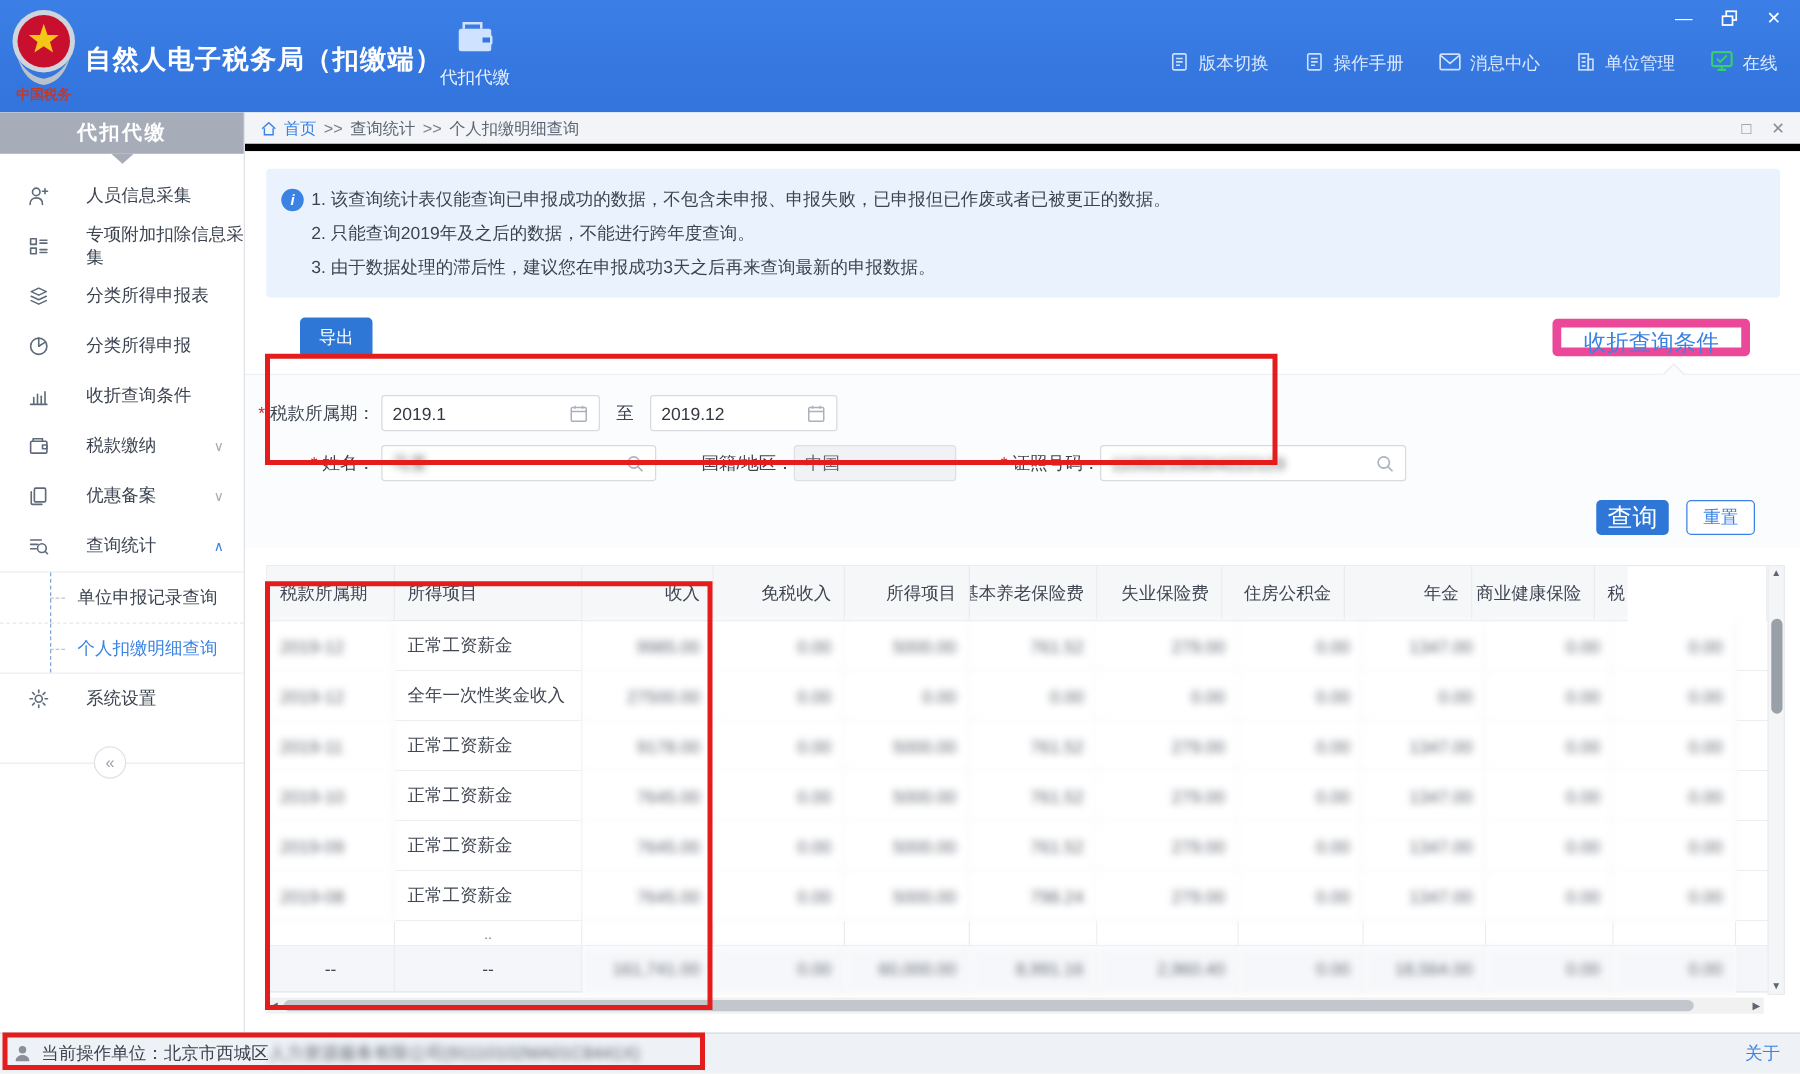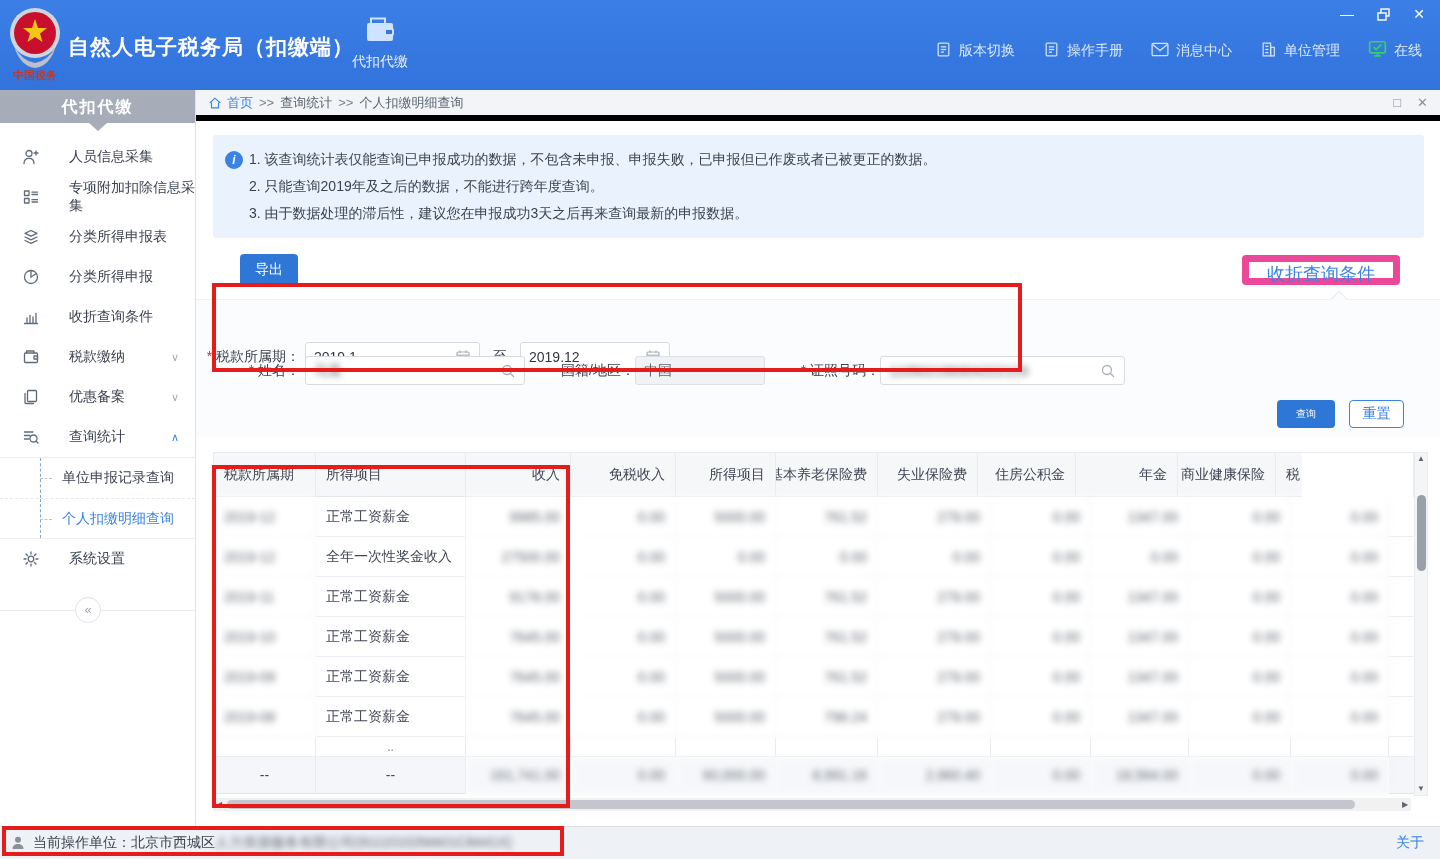--- a/index.html
+++ b/index.html
@@ -53,29 +53,29 @@
   .notice-line { line-height:27px; font-size:14px; }
   .info-icon { position:absolute; left:12px; top:16px; width:18px; height:18px; border-radius:50%; background:#3a82e4; color:#fff; font-size:12px; font-weight:bold; text-align:center; line-height:18px; font-style:italic; }
 
   .toolbar-row { margin:16px 40px 0 44px; display:flex; align-items:center; }
   .btn-export { width:58px; height:32px; background:#2e77d6; color:#fff; border:none; border-radius:4px; font-size:14px; cursor:pointer; font-family:inherit; }
   .btn-collapse-query { margin-left:auto; height:30px; padding:0 18px; background:#fff; color:#3a82e4; border:7px solid #ec4899; border-radius:4px; font-size:18px; cursor:pointer; font-family:inherit; }
 
   .filter-panel { position:relative; margin-top:13px; height:139px; background:#fbfcfe; border-top:1px solid #eef1f5; }
   .filter-caret { position:absolute; top:-7px; right:95px; width:12px; height:12px; background:#fbfcfe; border-left:1px solid #e7eaef; border-top:1px solid #e7eaef; transform:rotate(45deg); }
   .f-row { position:absolute; left:0; right:0; display:flex; align-items:center; }
-  .f-row1 { top:16px;margin-top:26px; } .f-row2 { top:56px; }
+  .f-row1 { top:16px; } .f-row2 { top:56px; }
   .f-label { text-align:right; color:#3c4350; font-size:14px; white-space:nowrap; }
   .req:before { content:"* "; color:#e02020; }
   .inputbox { height:29px; border:1px solid #d7dbe0; border-radius:3px; background:#fff; display:flex; align-items:center; padding:0 8px; color:#33383f; font-size:14px; position:relative; }
   .inputbox .val { flex:1; overflow:hidden; white-space:nowrap; }
   .inputbox.disabled { background:#f0f2f5; border-color:#dcdfe4; color:#5d646d; }
   .in-icon { width:16px; height:16px; color:#aab1ba; flex:0 0 16px; cursor:pointer; }
   .filter-actions { position:absolute; top:100px; right:36px; display:flex; gap:14px; }
-  .btn-query { width:58px; height:28px; background:#2e77d6; color:#fff; border:none; border-radius:4px; font-size:10px; cursor:pointer; font-family:inherit; }
+  .btn-query { width:58px; height:28px; background:#2e77d6; color:#fff; border:none; border-radius:4px; font-size:20px; cursor:pointer; font-family:inherit; }
   .btn-reset { width:55px; height:28px; background:#fff; color:#3a82e4; border:1px solid #3a82e4; border-radius:4px; font-size:14px; cursor:pointer; font-family:inherit; }
 
   .tabs-row { margin:14px 0 0 34px; display:flex; gap:28px; }
   .tab { font-size:15px; color:#3c4350; padding-bottom:9px; position:relative; cursor:pointer; }
   .tab:after { content:""; position:absolute; left:0; right:0; bottom:0; height:2px; background:#d8dbe0; }
   .tab.active { color:#3a82e4; }
   .tab.active:after { background:#3a82e4; }
 
   
   .table-zone { position:absolute; left:17px; top:331px; }

